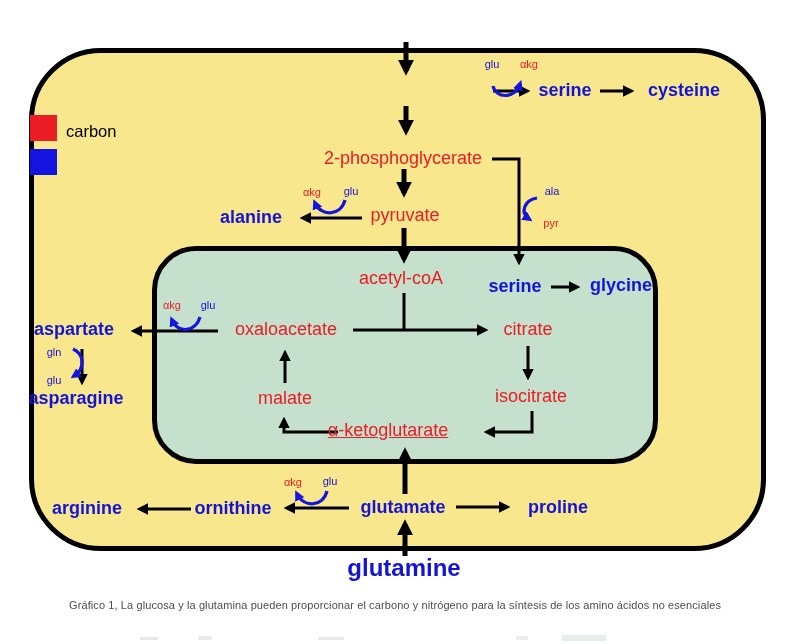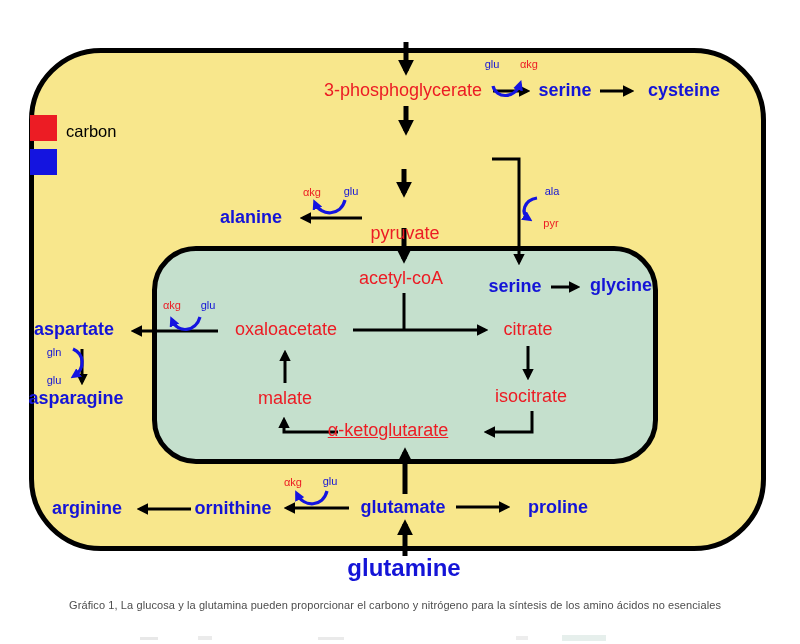--- a/index.html
+++ b/index.html
@@ -85,29 +85,29 @@
     <path d="M456,507 H507" stroke="#000" stroke-width="3" fill="none" marker-end="url(#ah-thin)"></path>
 
     <path d="M493,86 C496,99 515,99 520,84" stroke="#1414E0" stroke-width="3.2" fill="none" marker-end="url(#ah-blue)"></path>
     <path d="M345,200 C341,216 321,217 315,203" stroke="#1414E0" stroke-width="3.2" fill="none" marker-end="url(#ah-blue)"></path>
     <path d="M537,198 C524,200 520,213 529,219" stroke="#1414E0" stroke-width="3.2" fill="none" marker-end="url(#ah-blue)"></path>
     <path d="M200,317 C196,332 178,334 172,320" stroke="#1414E0" stroke-width="3.2" fill="none" marker-end="url(#ah-blue)"></path>
     <path d="M73,349 C84,354 86,368 74,376" stroke="#1414E0" stroke-width="3.2" fill="none" marker-end="url(#ah-blue)"></path>
     <path d="M327,491 C323,507 304,508 297,494" stroke="#1414E0" stroke-width="3.2" fill="none" marker-end="url(#ah-blue)"></path>
   </svg>
 
-  <div class="lbl met" style="left:403px;top:90px;">3-phosphoglycerate</div>
   <div class="lbl sm blue" style="left:492px;top:64px;">glu</div>
   <div class="lbl sm red" style="left:529px;top:64px;">αkg</div>
   <div class="lbl aa" style="left:565px;top:90px;">serine</div>
   <div class="lbl aa" style="left:684px;top:90px;">cysteine</div>
+  <div class="lbl met" style="left:403px;top:158px;">2-phosphoglycerate</div>
   <div class="lbl sm red" style="left:312px;top:192px;">αkg</div>
   <div class="lbl sm blue" style="left:351px;top:191px;">glu</div>
   <div class="lbl aa" style="left:251px;top:217px;">alanine</div>
-  <div class="lbl met" style="left:405px;top:233px;">pyruvate</div>
+  <div class="lbl met" style="left:405px;top:215px;">pyruvate</div>
   <div class="lbl sm blue" style="left:552px;top:191px;">ala</div>
   <div class="lbl sm red" style="left:551px;top:223px;">pyr</div>
   <div class="lbl met" style="left:401px;top:278px;">acetyl-coA</div>
   <div class="lbl aa" style="left:515px;top:286px;">serine</div>
   <div class="lbl aa" style="left:621px;top:285px;">glycine</div>
   <div class="lbl sm red" style="left:172px;top:305px;">αkg</div>
   <div class="lbl sm blue" style="left:208px;top:305px;">glu</div>
   <div class="lbl aa" style="left:74px;top:329px;">aspartate</div>
   <div class="lbl met" style="left:286px;top:329px;">oxaloacetate</div>
   <div class="lbl met" style="left:528px;top:329px;">citrate</div>

